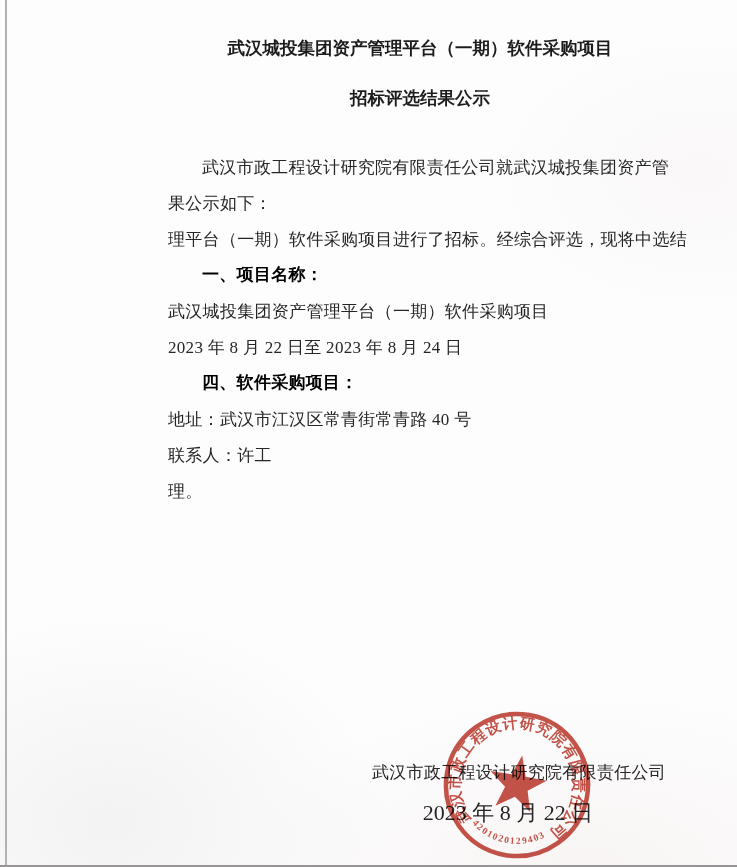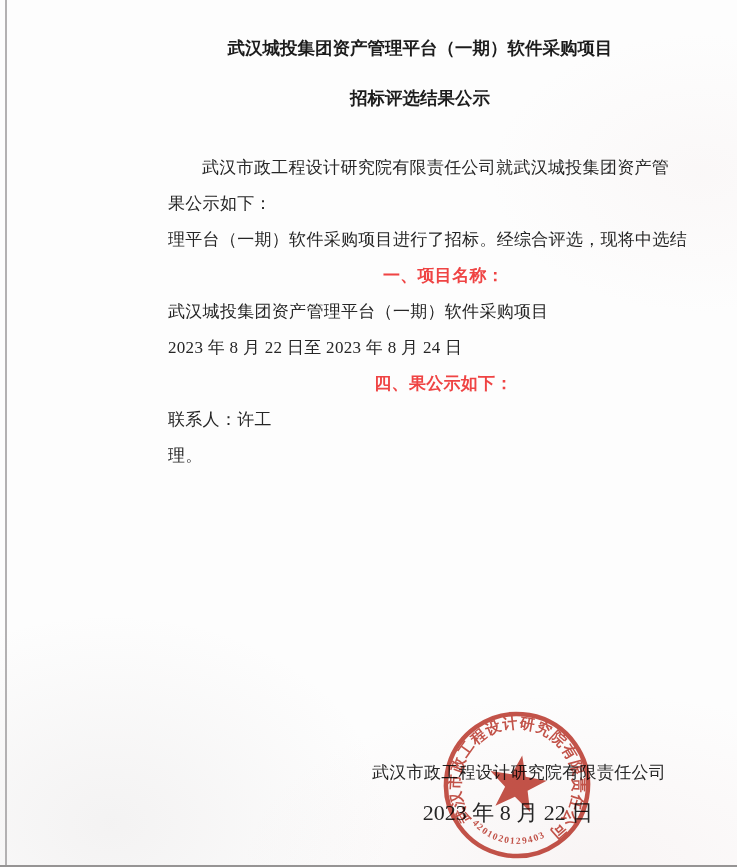--- a/index.html
+++ b/index.html
@@ -35,24 +35,23 @@
   }
   .title-line { height: 50px; line-height: 28px; }
   .doc-body {
     position: absolute; left: 168px; top: 150px; width: 517px;
     font-size: 17px; line-height: 36px;
     letter-spacing: 0.3px;
   }
   .doc-body div { white-space: nowrap; }
   .indent { text-indent: 2em; }
   .sec-heading {
-    font-family: Liberation Sans, sans-serif;
-    font-weight: bold; color: #ef4444;
+    font-family: Liberation Mono, monospace;
+    font-weight: bold; color: #000000;
     text-indent: 2em;
-    text-align: center;
   }
   .signature-company {
     position: absolute; left: 372px; top: 760px; width: 300px;
     font-size: 17px; line-height: 26px; letter-spacing: 0.3px;
   }
   .signature-date {
     position: absolute; left: 372px; top: 800px; width: 272px;
     text-align: center; font-size: 22px; line-height: 26px;
   }
   .seal {
@@ -81,21 +80,22 @@
   <div class="indent">武汉市政工程设计研究院有限责任公司就武汉城投集团资产管</div>
   <div>果公示如下：</div>
   <div>理平台（一期）软件采购项目进行了招标。经综合评选，现将中选结</div>
 
   <div class="sec-heading">一、项目名称：</div>
   <div>武汉城投集团资产管理平台（一期）软件采购项目</div>
 
 
   <div>2023 年 8 月 22 日至 2023 年 8 月 24 日</div>
 
-  <div class="sec-heading">四、果公示如下：</div>
+  <div class="sec-heading">四、软件采购项目：</div>
+  <div>地址：武汉市江汉区常青街常青路 40 号</div>
   <div>联系人：许工</div>
 
   <div>理。</div>
 </div>
 
 <div class="signature-company">武汉市政工程设计研究院有限责任公司</div>
 <div class="signature-date">2023 年 8 月 22 日</div>
 
 <svg class="seal" viewBox="0 0 160 160" xmlns="http://www.w3.org/2000/svg">
   <g transform="rotate(10 80 80)" fill="#bf4136" stroke="none">

